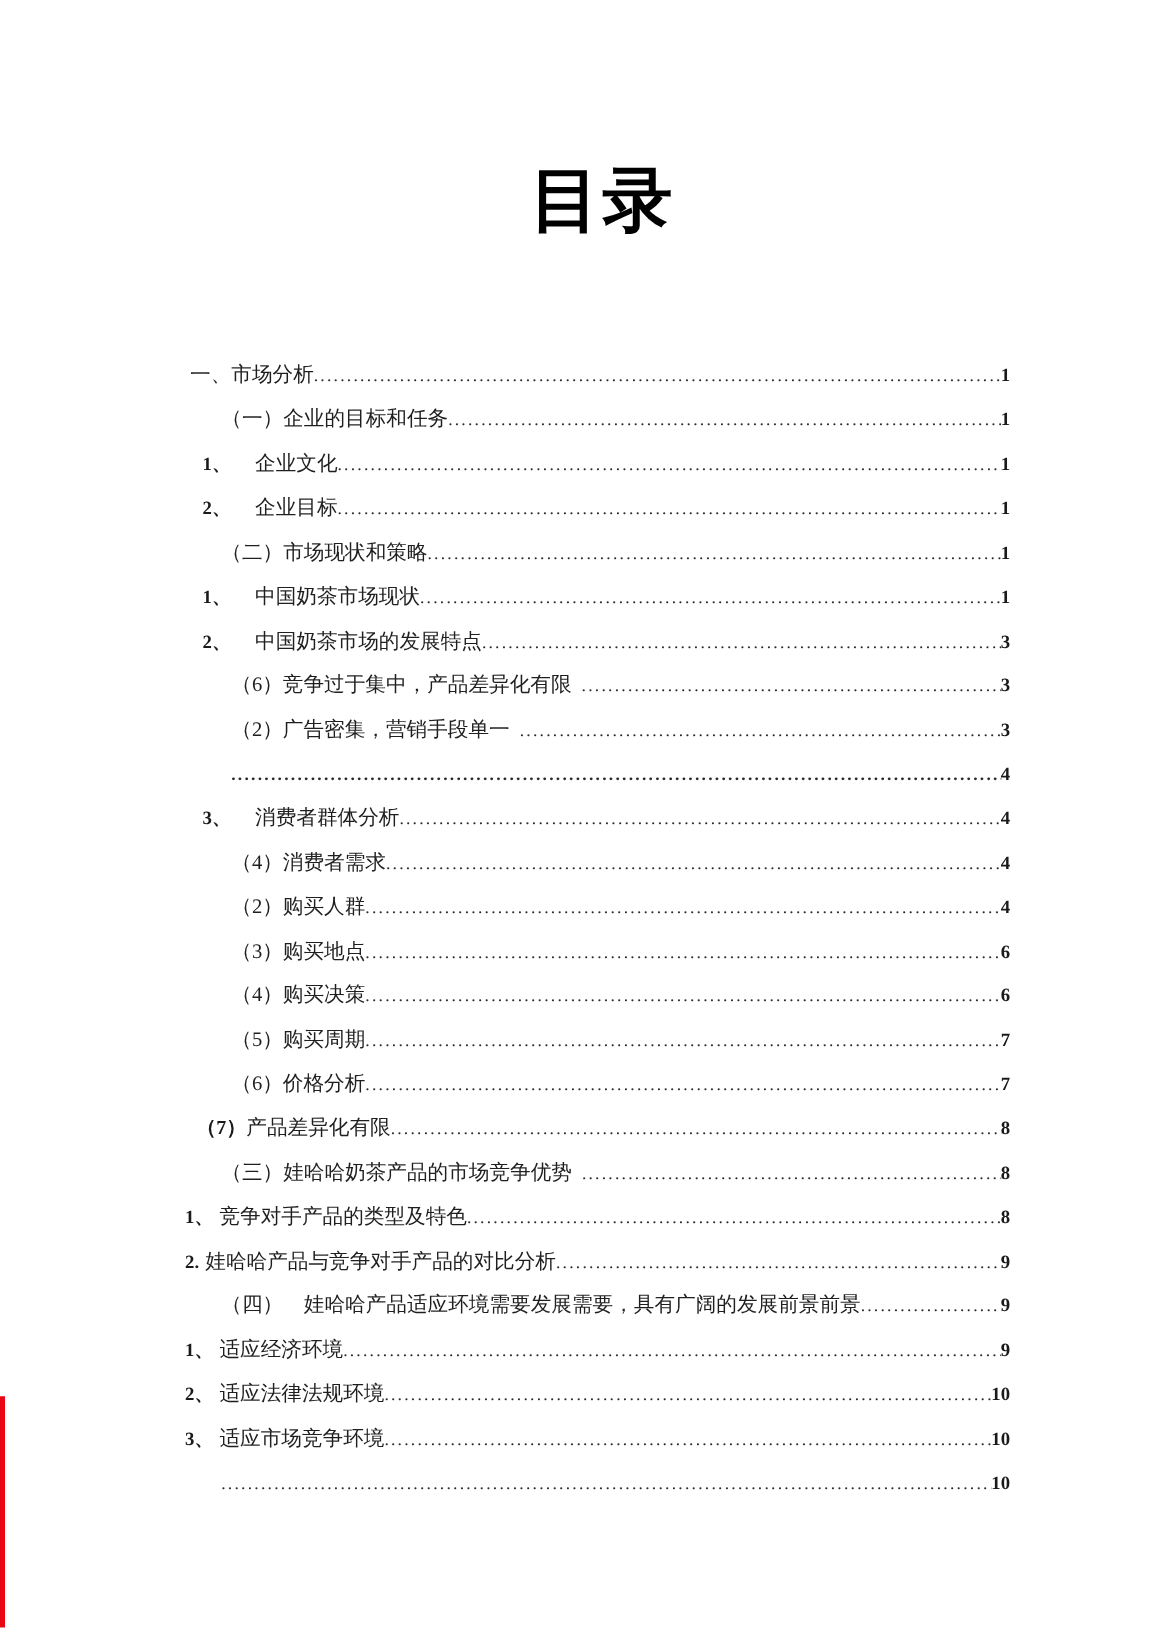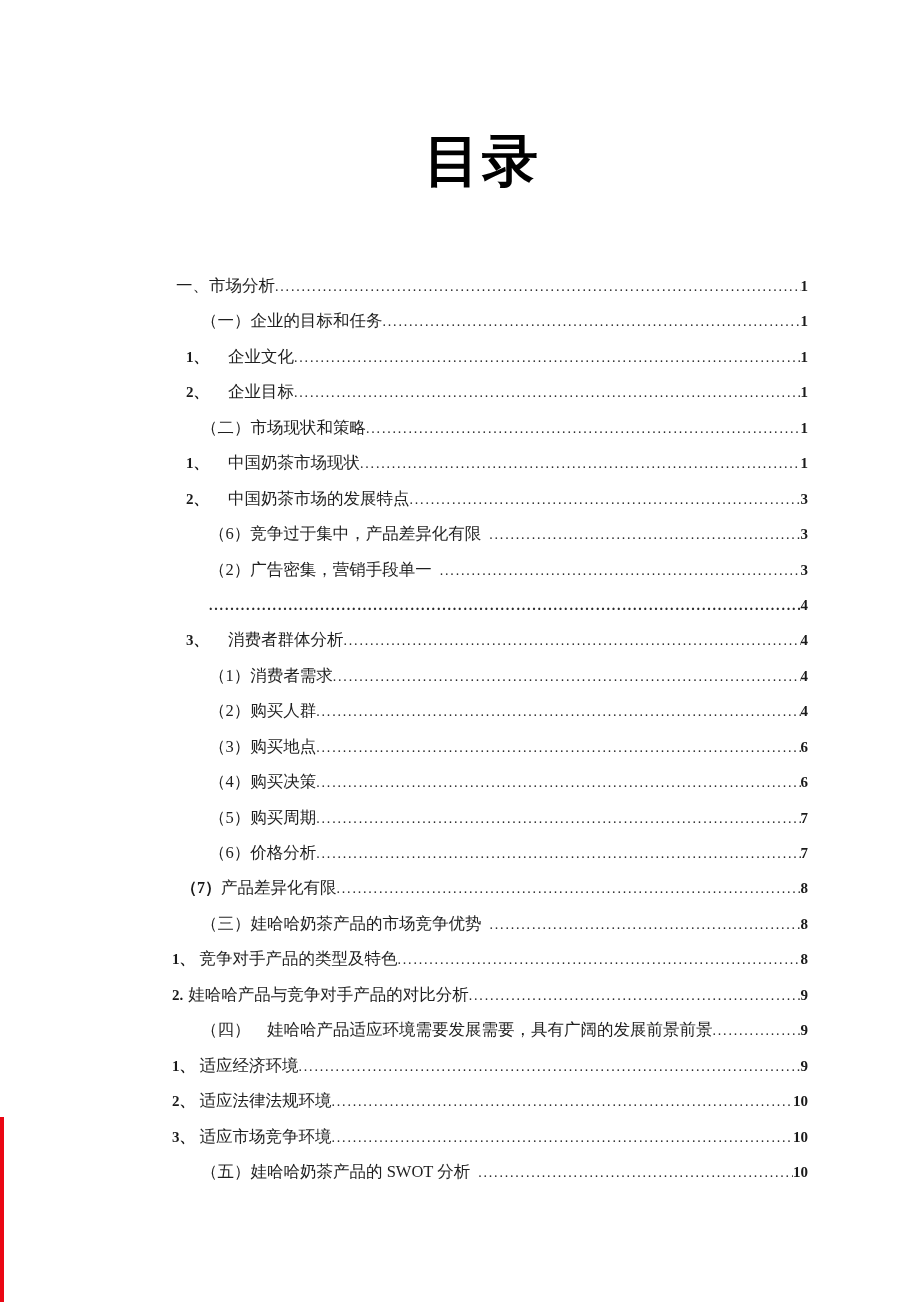--- a/index.html
+++ b/index.html
@@ -8,21 +8,21 @@
     font-family:"Liberation Serif","DejaVu Serif",serif;
   }
   .page{position:absolute;inset:0;background:#fff;border-radius:25px;}
   .doc-title{
     position:absolute;top:130px;left:0;width:100%;margin:0;
     text-align:center;text-indent:44px;
     font-size:56px;line-height:62px;font-weight:700;color:#000;
     font-family:"Liberation Serif","DejaVu Serif",serif;
     letter-spacing:2px;
   }
-  .toc{position:absolute;top:268px;left:0;right:112px;padding-left:24px;}
+  .toc{position:absolute;top:282px;left:0;right:112px;}
   .toc-row{
     display:flex;align-items:baseline;height:35.44px;line-height:35.44px;
     font-size:16.5px;color:#1f1f1f;white-space:nowrap;
   }
   
   .l1{padding-left:152px;}
   .l2{padding-left:177px;}
   .l3{padding-left:162px;}
   .l3b{padding-left:148px;}
   .l4{padding-left:185px;}
@@ -114,21 +114,21 @@
         <span class="leader"></span>
         <span class="pg">4</span>
       </div>
       <div class="toc-row l3">
         <span class="pre">3、</span>
         <span class="txt">消费者群体分析</span>
         <span class="leader"></span>
         <span class="pg">4</span>
       </div>
       <div class="toc-row l4">
-        <span class="txt">（1）消费者需求</span>
+        <span class="txt">（4）消费者需求</span>
         <span class="leader"></span>
         <span class="pg">4</span>
       </div>
       <div class="toc-row l4">
         <span class="txt">（2）购买人群</span>
         <span class="leader"></span>
         <span class="pg">4</span>
       </div>
       <div class="toc-row l4">
         <span class="txt">（3）购买地点</span>
@@ -190,19 +190,18 @@
         <span class="leader"></span>
         <span class="pg">10</span>
       </div>
       <div class="toc-row l3b">
         <span class="pre">3、</span>
         <span class="txt">适应市场竞争环境</span>
         <span class="leader"></span>
         <span class="pg">10</span>
       </div>
       <div class="toc-row l2 sp">
-        <span class="txt">（五）娃哈哈奶茶产品的 SWOT 分析</span>
         <span class="leader"></span>
         <span class="pg">10</span>
       </div>
     </div>
   <div class="red-edge" id="red-edge" style="background: rgb(234, 6, 19);"></div>
 </div>
 
 </body></html>

